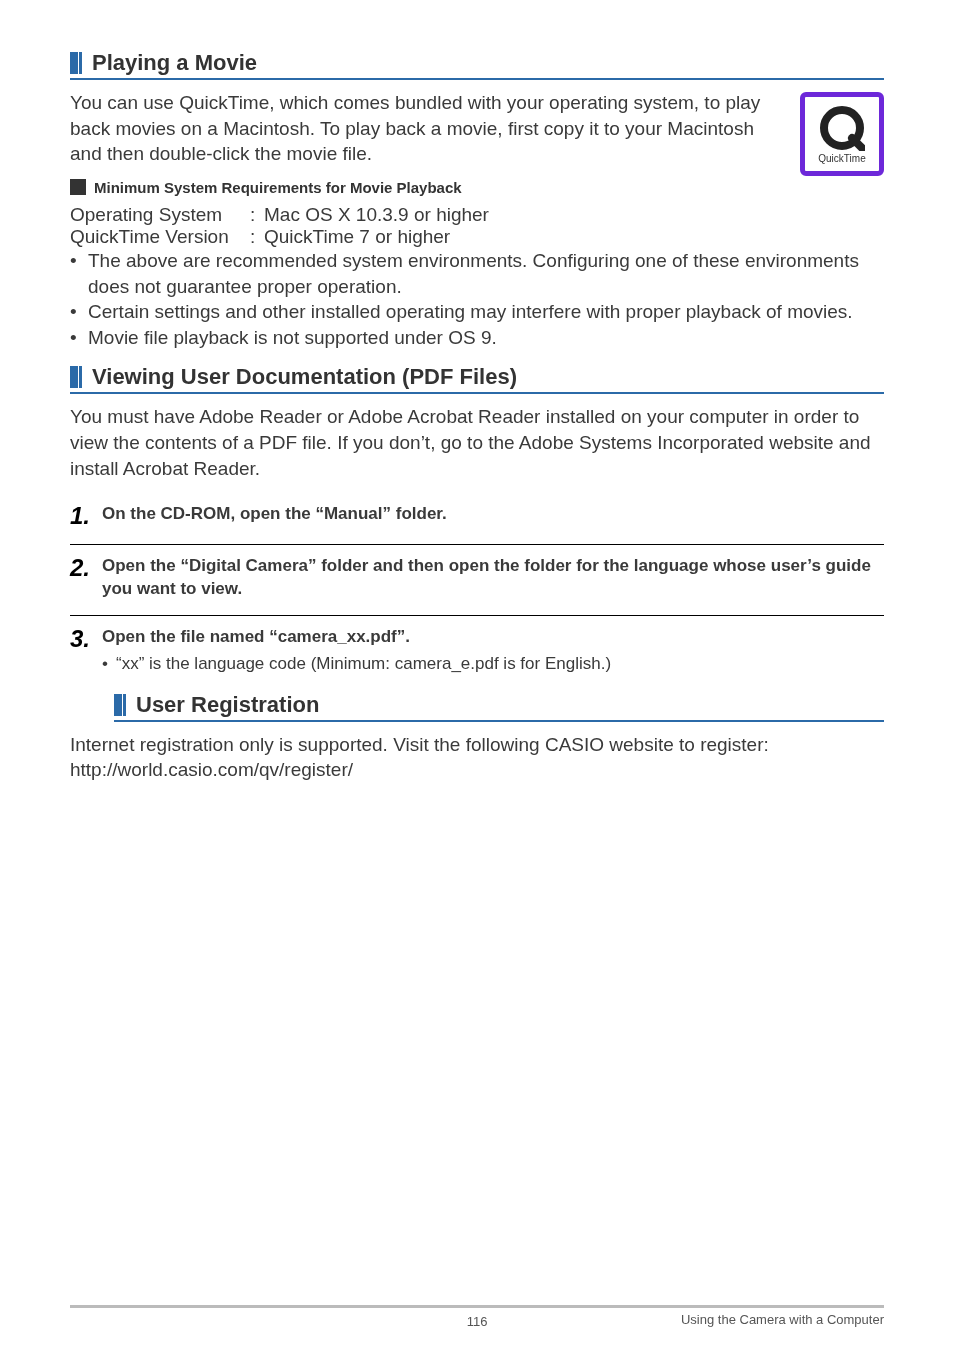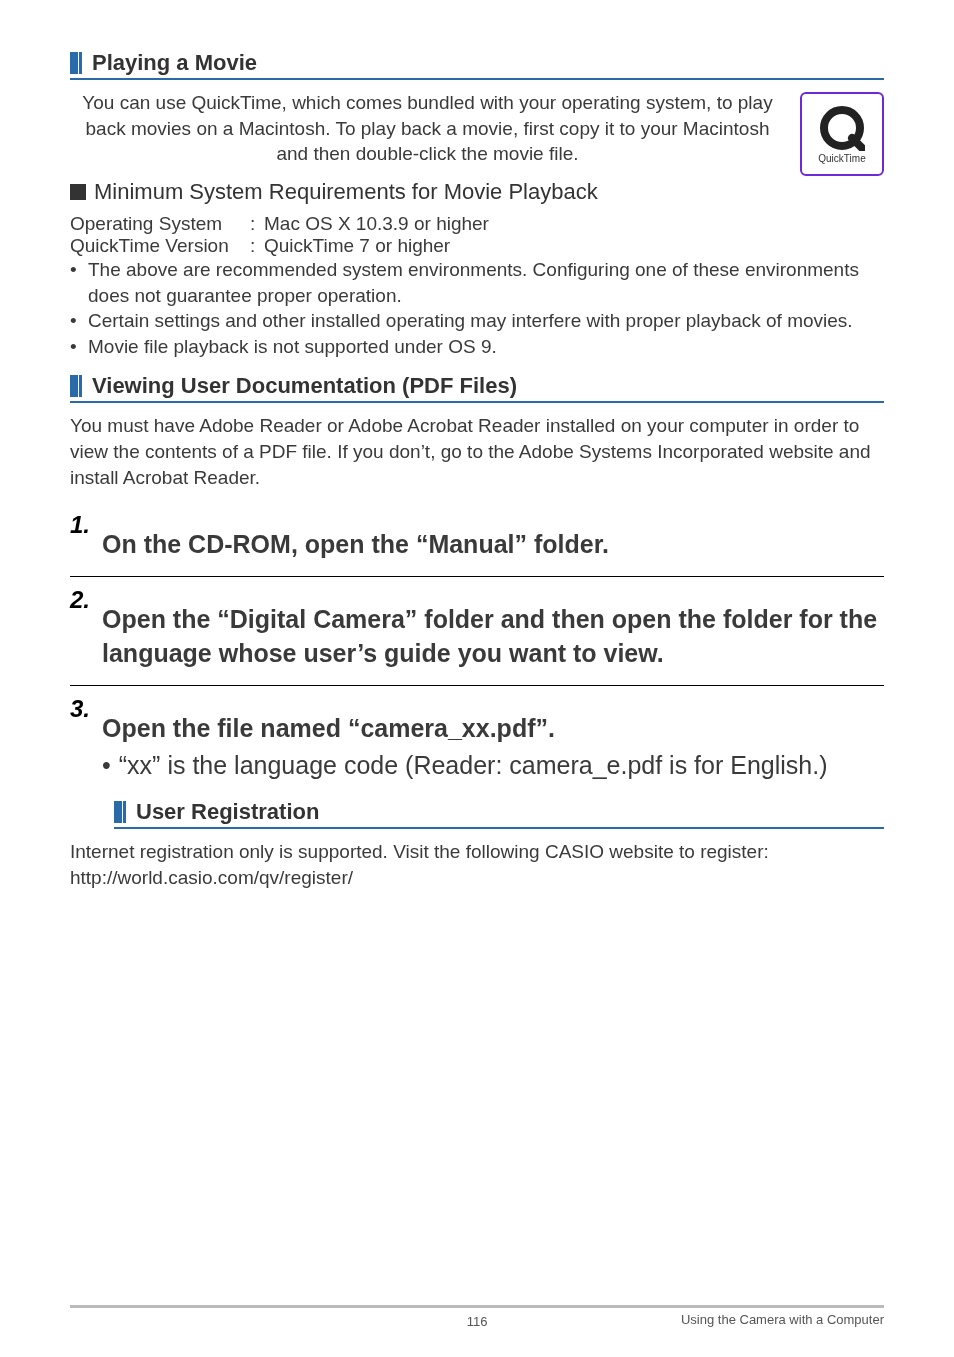--- a/index.html
+++ b/index.html
@@ -22,46 +22,46 @@
   .section-marks {
     display: inline-flex;
     align-items: center;
     gap: 1px;
     margin-right: 10px;
   }
   .thick { width: 8px; height: 22px; background: #2b6aa8; display:inline-block; }
   .thin  { width: 3px; height: 22px; background: #2b6aa8; display:inline-block; }
   .section-title { font-size: 22px; font-weight: bold; color: #333; }
   .para { font-size: 19px; line-height: 1.35; margin-bottom: 12px; }
-  .qt-row { display: flex; justify-content: space-between; align-items: flex-start; gap: 15px; text-align: center;}
+  .qt-row { display: flex; justify-content: space-between; align-items: flex-start; gap: 15px;}
   .qt-text { flex: 1; }
   .qt-icon-box {
     width: 84px; height: 84px;
-    border: 2px solid #6d28d9;
+    border: 5px solid #6d28d9;
     border-radius: 6px;
     display: flex; flex-direction: column; align-items: center; justify-content: center;
     padding: 4px;
     margin-top: 2px;
     flex-shrink: 0;
   }
   .qt-caption { font-size: 10px; margin-top: 2px; color: #333;}
   .sub-h-row { display:flex; align-items: center; gap:8px; margin-top:8px; margin-bottom:8px;}
   .black-sq { width:16px; height:16px; background:#333; display:inline-block; flex-shrink:0;}
-  .sub-h { font-size:22px; font-weight:normal; color:#333;}
+  .sub-h { font-size:15px; font-weight:bold; color:#333;}
   .spec-table { font-size:19px; }
   .spec-row { display:flex; }
   .spec-label { width:180px;}
   .spec-colon { width:14px;}
   .ul { margin-left:0; margin-bottom:14px;}
   .ul .li { display:flex; gap:8px; font-size:19px; line-height:1.35;}
   .ul .li .dot { width:10px; flex-shrink:0;}
   .step { display:flex; gap:12px; border-bottom:1px solid #000; padding:10px 0 14px 0;}
   .step.last { border-bottom:none; padding-bottom:6px;}
   .step-num { font-size:24px; font-weight:bold; font-style:italic; color:#000; flex-shrink:0; line-height:1.1;}
-  .step-body { font-size:25px; font-weight:bold; line-height:1.35;margin-top:16px;}
+  .step-body { font-size:17px; font-weight:bold; line-height:1.35;}
   .step-sub { font-weight:normal; margin-top:4px; display:flex; gap:8px;}
   .footer {
     position:absolute; bottom:30px; left:70px; right:70px;
     border-top:3px solid #bbb;
     display:flex; justify-content:flex-end; align-items:center;
     padding-top:4px;
     font-size:13px;
     color:#555;
   }
   .footer .pg { position:absolute; left:50%; transform:translateX(-50%); top:6px;}
@@ -142,21 +142,21 @@
   <span class="step-num">2.</span>
   <div class="step-body">Open the “Digital Camera” folder and then open the folder for the language whose user’s guide you want to view.</div>
 </div>
 
 <div class="step last">
   <span class="step-num">3.</span>
   <div class="step-body">
     <span>Open the file named “camera_xx.pdf”.</span>
     <div class="step-sub">
       <span>•</span>
-      <span>“xx” is the language code (Reader: camera_e.pdf is for English.)</span>
+      <span>“xx” is the language code (Minimum: camera_e.pdf is for English.)</span>
     </div>
   </div>
 </div>
 
 <div class="section-bar" style="margin-top:10px;margin-left:44px;">
   <span class="section-marks">
     <span class="thick"></span>
     <span class="thin"></span>
   </span>
   <span class="section-title">User Registration</span>

